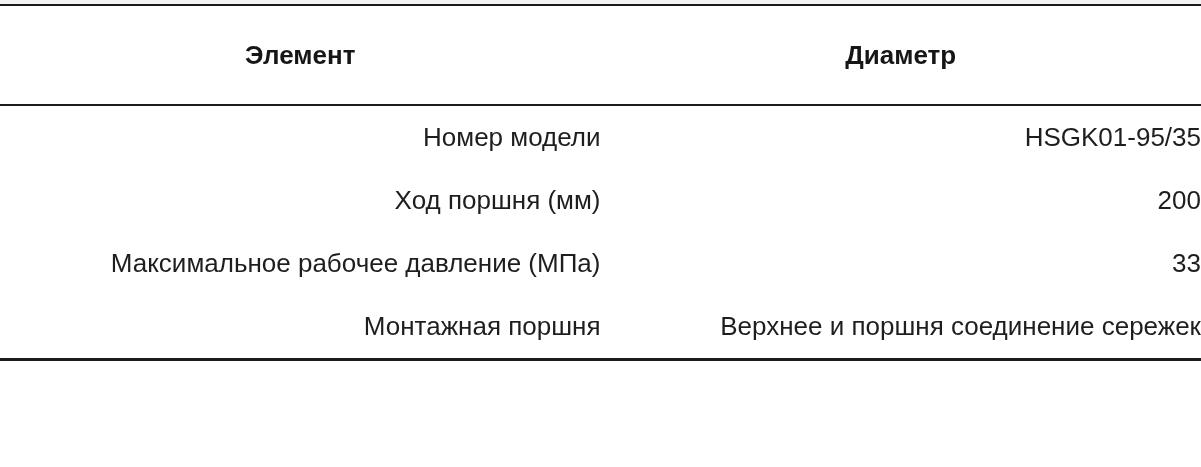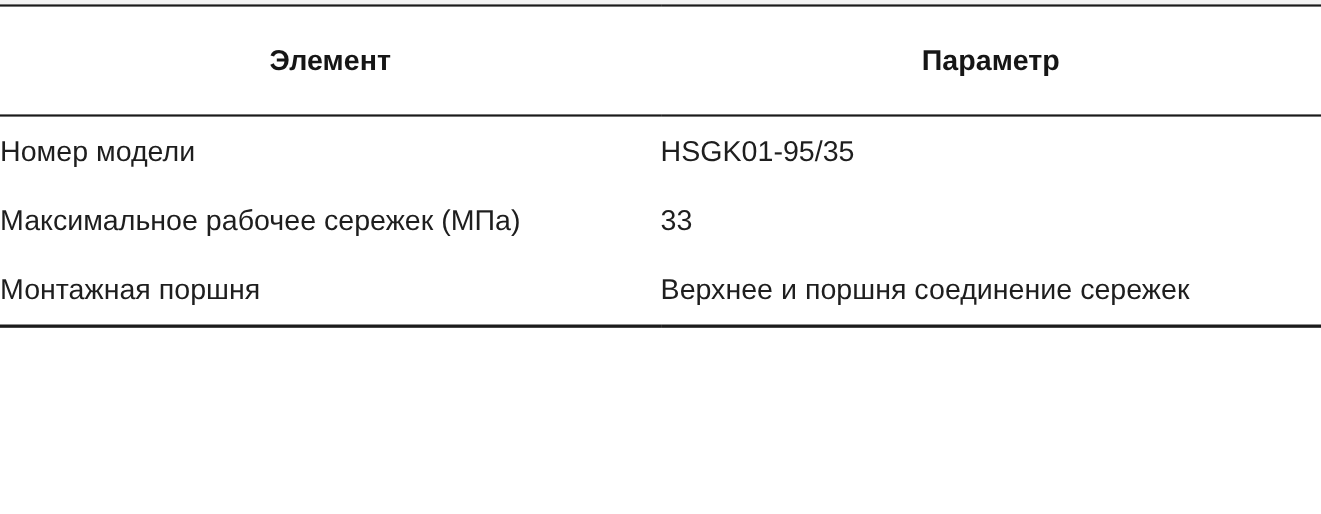--- a/index.html
+++ b/index.html
@@ -36,50 +36,54 @@
     vertical-align: middle;
     border-bottom: 2px solid #1b1b1b;
     padding: 12px;
     color: #161616;
     margin-left: 24px;
   }
   table.spec-table td {
     height: 63px;
     font-size: 26px;
     font-weight: normal;
-    text-align: left;
+    text-align: right;
     vertical-align: middle;
     padding: 0;
     border: none;
     color: #1e1e1e;
   }
 </style>
 </head>
 <body>
 
 <div class="top-strip"></div>
 
 <table class="spec-table">
   <colgroup>
     <col>
     <col>
   </colgroup>
   <thead>
     <tr>
       <th>Элемент</th>
-      <th>Параметр</th>
+      <th>Диаметр</th>
     </tr>
   </thead>
   <tbody>
     <tr>
       <td>Номер модели</td>
       <td>HSGK01-95/35</td>
     </tr>
     <tr>
-      <td>Максимальное рабочее сережек (МПа)</td>
+      <td>Ход поршня (мм)</td>
+      <td>200</td>
+    </tr>
+    <tr>
+      <td>Максимальное рабочее давление (МПа)</td>
       <td>33</td>
     </tr>
     <tr>
       <td>Монтажная поршня</td>
       <td>Верхнее и поршня соединение сережек</td>
     </tr>
   </tbody>
 </table>
 
 </body></html>

